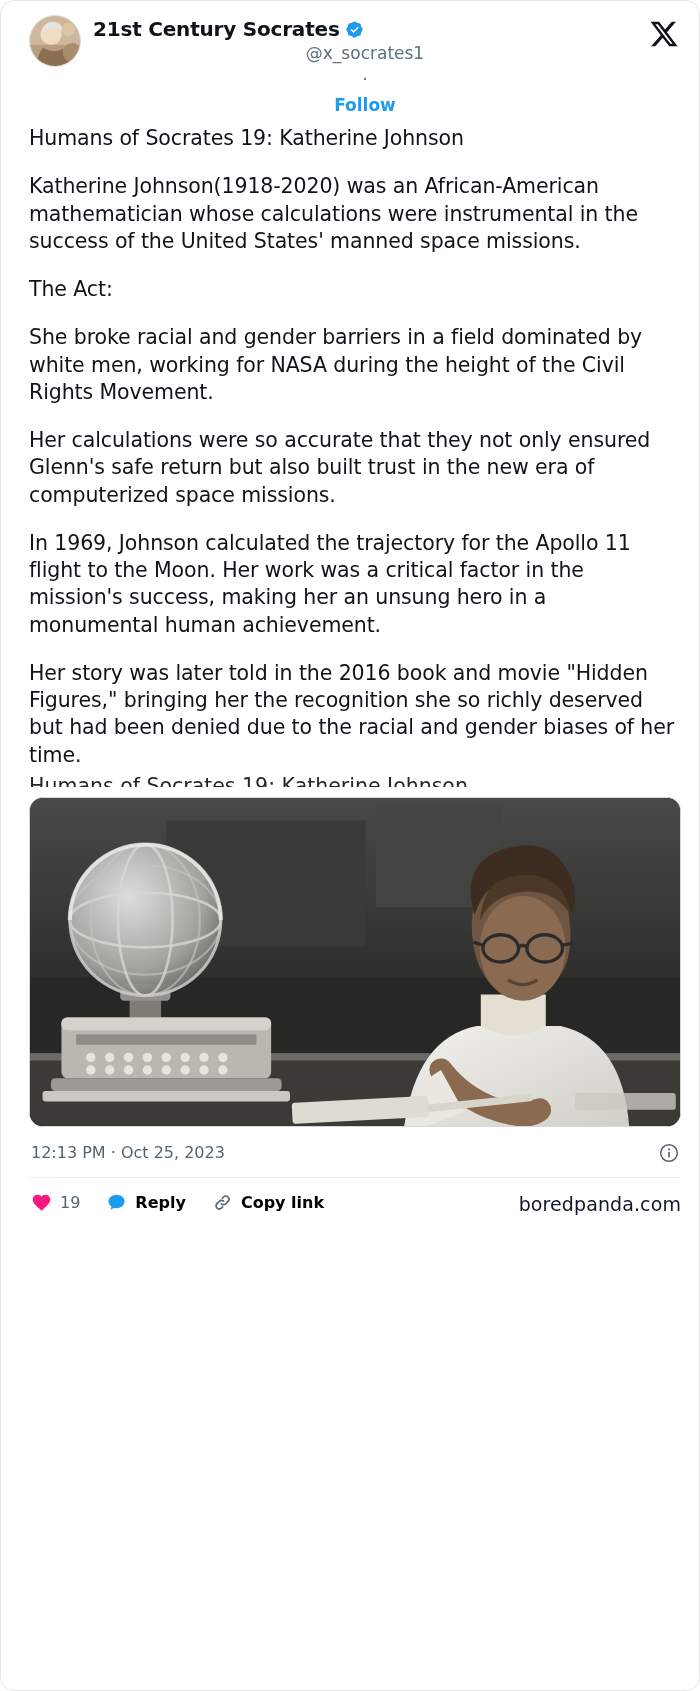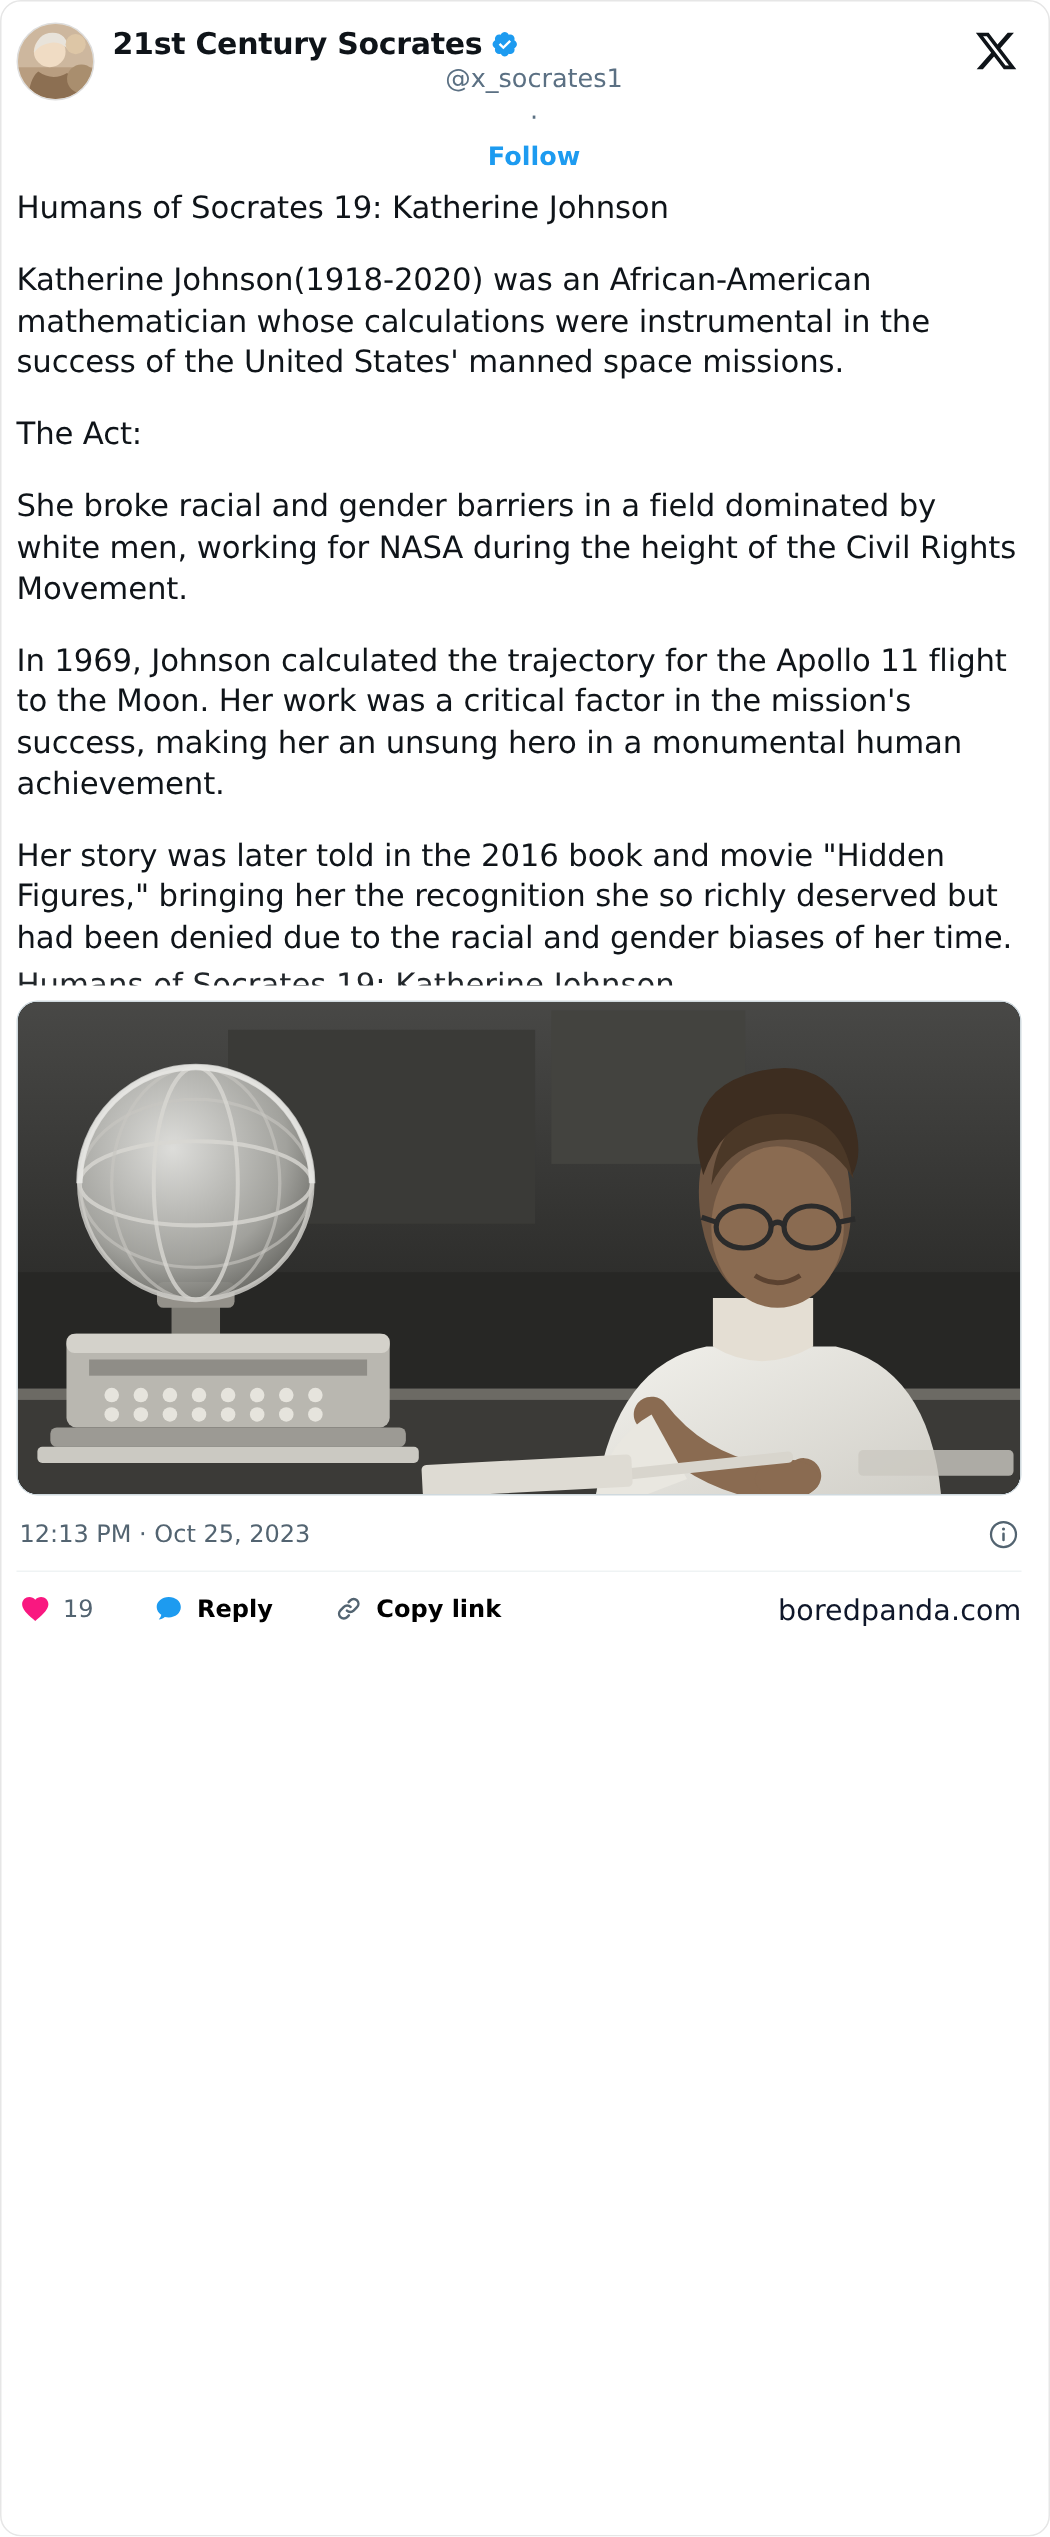--- a/index.html
+++ b/index.html
@@ -14,21 +14,21 @@
     min-height: 1691px;
     display: flex;
     justify-content: center;
   }
   .tweet-card {
     width: 700px;
     min-height: 1691px;
     background: #ffffff;
     border: 1px solid #e6e6e6;
     border-radius: 14px;
-    padding: 14px 18px 0 10px;
+    padding: 14px 18px 0 28px;
     position: relative;
     display: flex;
     flex-direction: column;
   }
   
   .tweet-header {
     display: flex;
     align-items: flex-start;
     gap: 12px;
     margin-bottom: 10px;
@@ -140,21 +140,21 @@
   }
   .info-icon {
     width: 20px; height: 20px;
     flex: 0 0 20px;
     cursor: pointer;
   }
   
   .tweet-actions {
     display: flex;
     align-items: flex-end;
-    gap: 40px;
+    gap: 26px;
     padding: 14px 2px 16px 2px;
     position: relative;
   }
   .action {
     display: flex;
     align-items: center;
     gap: 8px;
     cursor: pointer;
   }
   .action-label {
@@ -220,20 +220,21 @@
         <path fill="#0f1419" d="M18.244 2.25h3.308l-7.227 8.26 8.502 11.24H16.17l-5.214-6.817L4.99 21.75H1.68l7.73-8.835L1.254 2.25H8.08l4.713 6.231zm-1.161 17.52h1.833L7.084 4.126H5.117z"></path>
       </svg>
     </span>
   </div>
 
   <div class="tweet-body">
     <p>Humans of Socrates 19: Katherine Johnson</p>
     <p>Katherine Johnson(1918-2020) was an African-American mathematician whose calculations were instrumental in the success of the United States' manned space missions.</p>
     <p>The Act:</p>
     <p>She broke racial and gender barriers in a field dominated by white men, working for NASA during the height of the Civil Rights Movement.</p>
+    <p>Her calculations were so accurate that they not only ensured Glenn's safe return but also built trust in the new era of computerized space missions.</p>
     <p>In 1969, Johnson calculated the trajectory for the Apollo 11 flight to the Moon. Her work was a critical factor in the mission's success, making her an unsung hero in a monumental human achievement.</p>
     <p>Her story was later told in the 2016 book and movie "Hidden Figures," bringing her the recognition she so richly deserved but had been denied due to the racial and gender biases of her time.</p>
   </div>
 
   <div class="clipped-line">Humans of Socrates 19: Katherine Johnson</div>
 
   <div class="media-wrap">
     <svg viewBox="0 0 620 330" preserveAspectRatio="xMidYMid slice">
       <defs>
         <linearGradient id="bgGrad" x1="0" y1="0" x2="0" y2="1">

